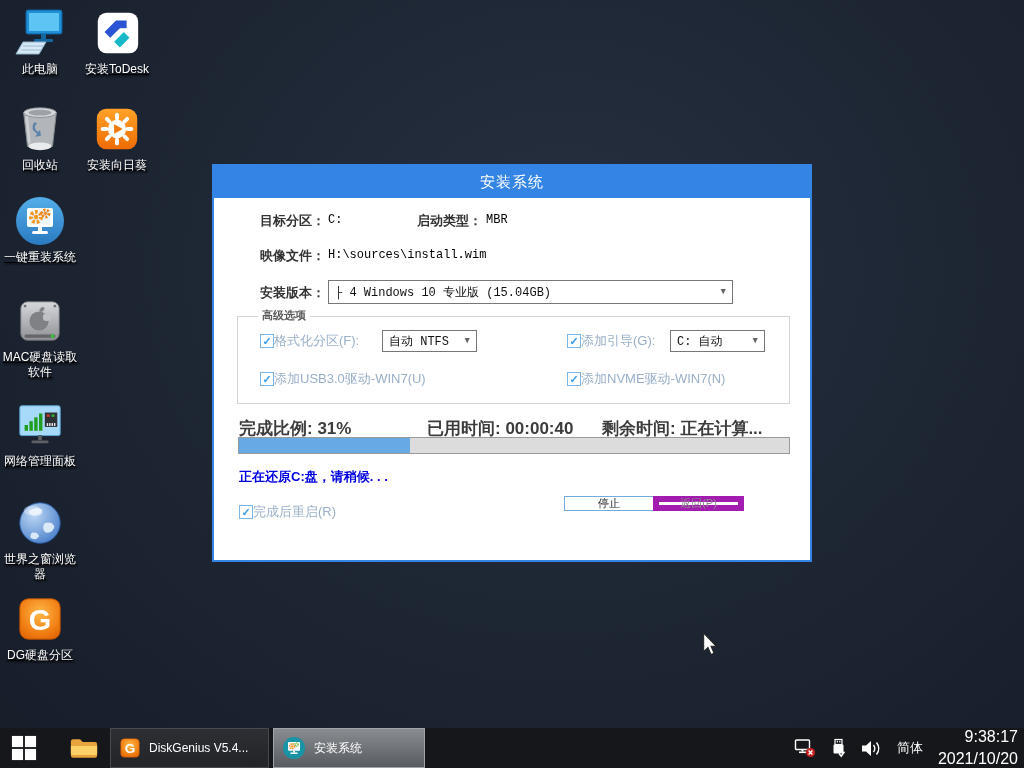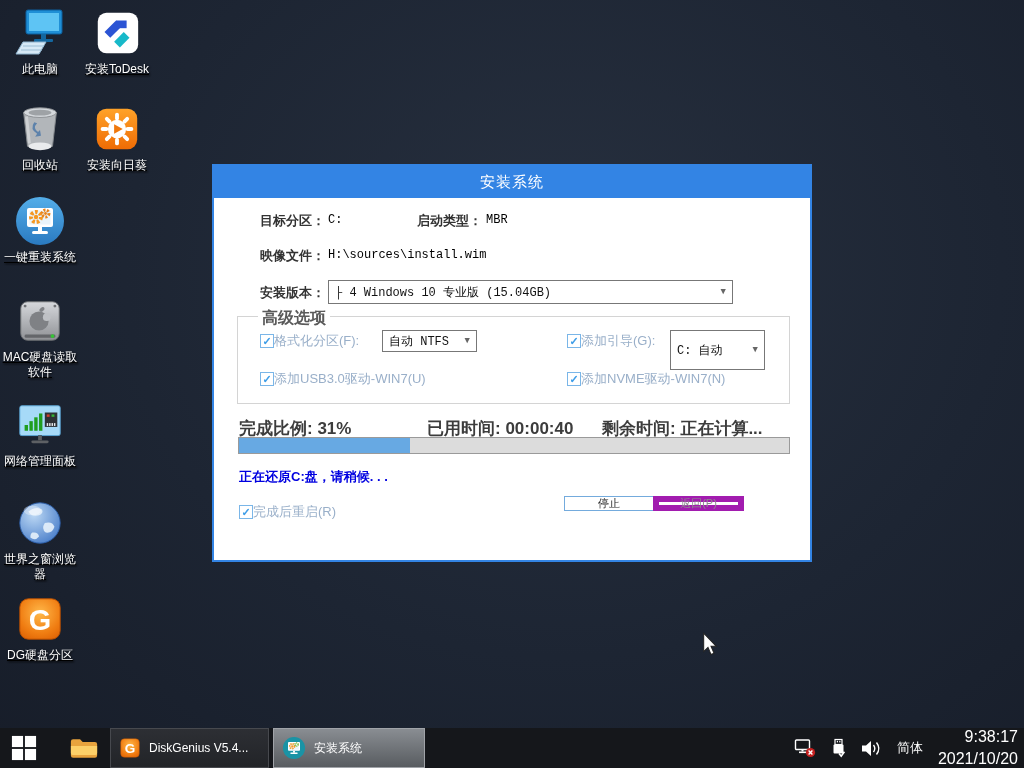--- a/index.html
+++ b/index.html
@@ -36,21 +36,21 @@
   }
   .dd-text { flex:1; white-space:nowrap; overflow:hidden; }
   .dd-arrow { color:#666; font-size:9px; margin-left:4px; }
   .dd-arrow::before { content:"▼"; }
   .adv {
     position:absolute; left:23px; top:150px; width:553px; height:88px;
     border:1px solid #d4d4d4;
   }
   .adv-legend {
     position:absolute; top:-9px; left:20px; background:#fff; padding:0 4px;
-    font-size:16px; font-weight:bold; color:#5a5a5a;
+    font-size:11px; font-weight:bold; color:#5a5a5a;
   }
   .cbrow { position:absolute; display:flex; align-items:center; }
   .cb {
     width:14px; height:14px; border:1px solid #7ab6e8; background:#fff;
     color:#3f9ee8; font-size:11px; line-height:12px; text-align:center; font-weight:bold;
     flex:0 0 auto;
   }
   .cb::before { content:"✓"; }
   .cb-label { font-size:13px; color:#99afc9; white-space:nowrap; }
   .prog-label { position:absolute; font-size:17px; font-weight:bold; color:#3c3c3c; white-space:nowrap; }
@@ -296,21 +296,21 @@
     </div>
     <div class="dd mono" style="left:144px;top:13px;width:95px;height:22px">
       <span class="dd-text">自动 NTFS</span>
       <span class="dd-arrow"></span>
     </div>
 
     <div class="cbrow" style="left:329px;top:15px">
       <span class="cb"></span>
       <span class="cb-label">添加引导(G):</span>
     </div>
-    <div class="dd mono" style="left:432px;top:13px;width:95px;height:40px">
+    <div class="dd mono" style="left:432px;top:13px;width:95px;height:22px">
       <span class="dd-text">C: 自动</span>
       <span class="dd-arrow"></span>
     </div>
 
     <div class="cbrow" style="left:22px;top:53px">
       <span class="cb"></span>
       <span class="cb-label">添加USB3.0驱动-WIN7(U)</span>
     </div>
     <div class="cbrow" style="left:329px;top:53px">
       <span class="cb"></span>

